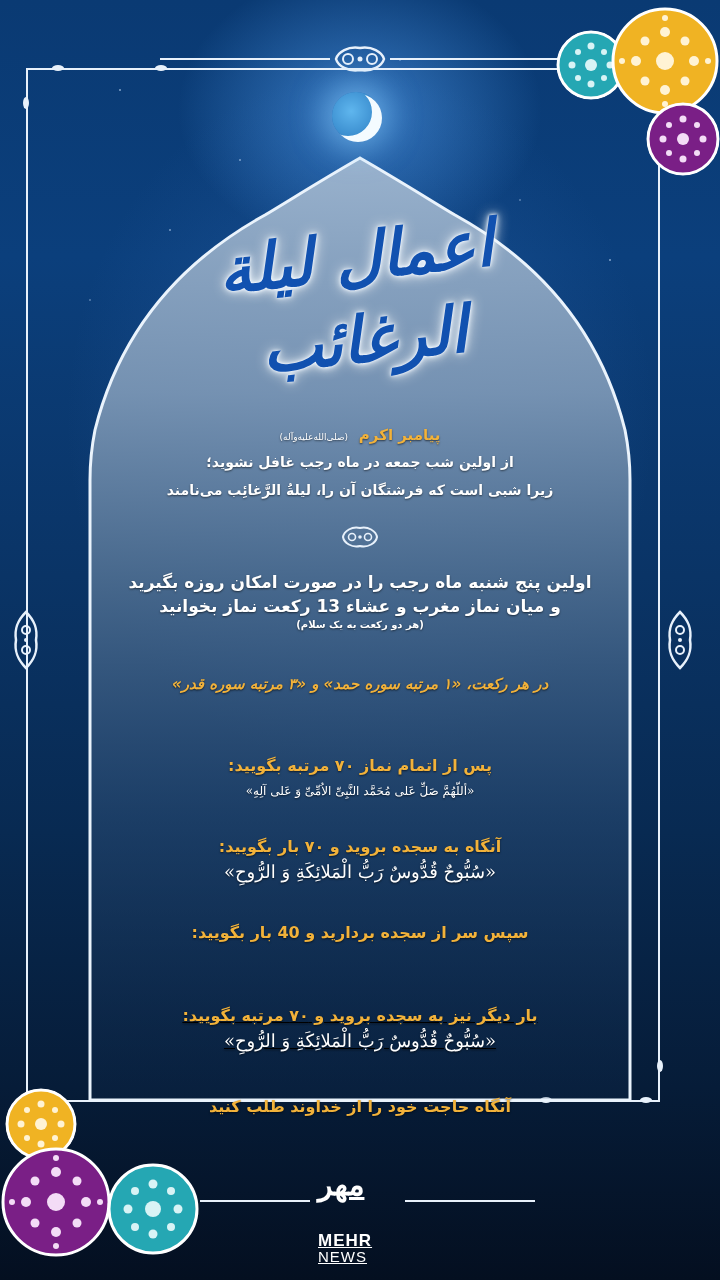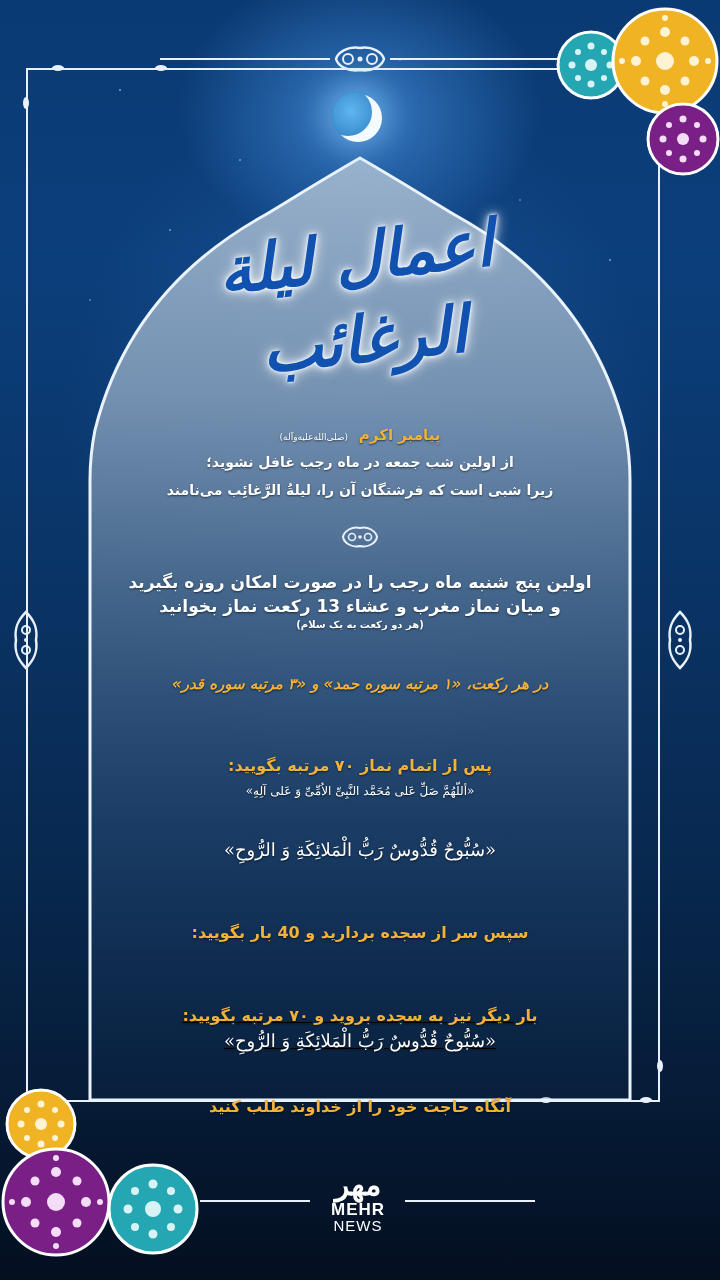--- a/index.html
+++ b/index.html
@@ -44,23 +44,23 @@
     text-shadow: 0 0 3px #fff, 0 0 6px #e9f4ff, 0 0 14px rgba(255,255,255,0.9); direction:rtl; line-height:1.3; transform:rotate(-6deg); }
 
   .content { position:absolute; left:60px; width:600px; text-align:center; direction:rtl; }
   .y { color:#f2b23a; font-weight:bold; text-shadow:0 1px 2px rgba(0,0,0,0.6); }
   .w { color:#ffffff; font-weight:bold; text-shadow:0 1px 2px rgba(0,0,0,0.55); }
   .ar { color:#ffffff; font-family:"DejaVu Serif", serif; text-shadow:0 1px 2px rgba(0,0,0,0.6); }
 
   .ornament { position:absolute; }
 
   .rosette { position:absolute; border-radius:50%; }
-  .logo { position:absolute; left:318px; top:1168px; width:80px; text-align:center; color:#fff; }
+  .logo { position:absolute; left:318px; top:1168px; width:80px; color:#fff;text-decoration:underline; }
   .logo .mark { font-family:"DejaVu Serif", serif; font-size:30px; font-weight:bold; line-height:34px; letter-spacing:-2px; }
-  .logo .brand { font-family:"Liberation Sans", sans-serif; font-weight:bold; font-size:17px; line-height:16px; letter-spacing:1px; }
+  .logo .brand { font-family:"Liberation Sans", sans-serif; font-weight:bold; font-size:17px; line-height:16px; letter-spacing:1px;margin-top:31px; }
   .logo .sub { font-family:"Liberation Sans", sans-serif; font-size:15px; line-height:16px; letter-spacing:1px; }
 </style>
 </head>
 <body>
 
 <div class="poster">
   <div class="stars"></div>
   <div class="sea"></div>
 
   <div class="frame"></div>
@@ -134,20 +134,21 @@
 
   <div class="content" style="top:672px;font-size:15px;line-height:24px;font-style:italic;">
     <div class="y">در هر رکعت، «۱ مرتبه سوره حمد» و «۳ مرتبه سوره قدر»</div>
   </div>
 
   <div class="content" style="top:742px;margin-top:13px;">
     <div class="y" style="font-size:16px;line-height:22px;">پس از اتمام نماز ۷۰ مرتبه بگویید:</div>
     <div class="ar" style="font-size:12px;line-height:28px;">«أللّهُمَّ صَلِّ عَلی مُحَمَّد النَّبِیِّ الاُمِّیِّ وَ عَلی آلِهِ»</div>
   </div>
   <div class="content" style="top:836px;">
+    <div class="y" style="font-size:16px;line-height:22px;">آنگاه به سجده بروید و ۷۰ بار بگویید:</div>
     <div class="ar" style="font-size:18px;line-height:28px;">«سُبُّوحٌ قُدُّوسٌ رَبُّ الْمَلائِکَةِ وَ الرُّوحِ»</div>
   </div>
   <div class="content" style="top:922px;">
     <div class="y" style="font-size:16px;line-height:22px;">سپس سر از سجده بردارید و 40 بار بگویید:</div>
   </div>
   <div class="content" style="top:1005px;text-decoration:underline;">
     <div class="y" style="font-size:16px;line-height:22px;">بار دیگر نیز به سجده بروید و ۷۰ مرتبه بگویید:</div>
     <div class="ar" style="font-size:18px;line-height:28px;">«سُبُّوحٌ قُدُّوسٌ رَبُّ الْمَلائِکَةِ وَ الرُّوحِ»</div>
   </div>
 

